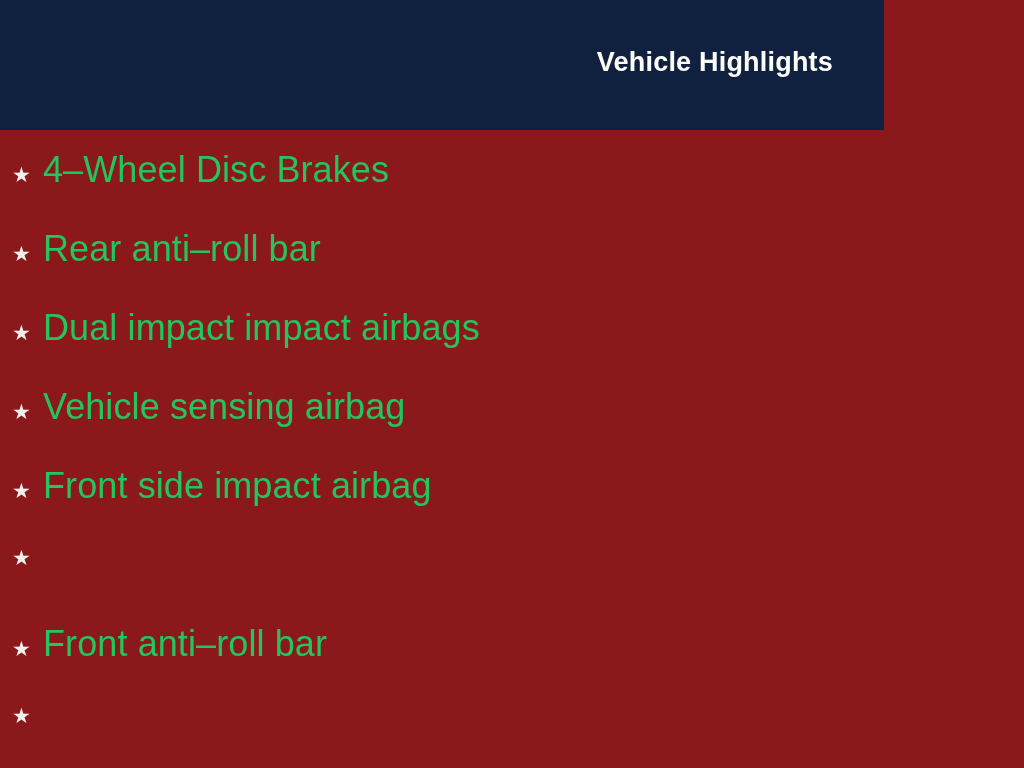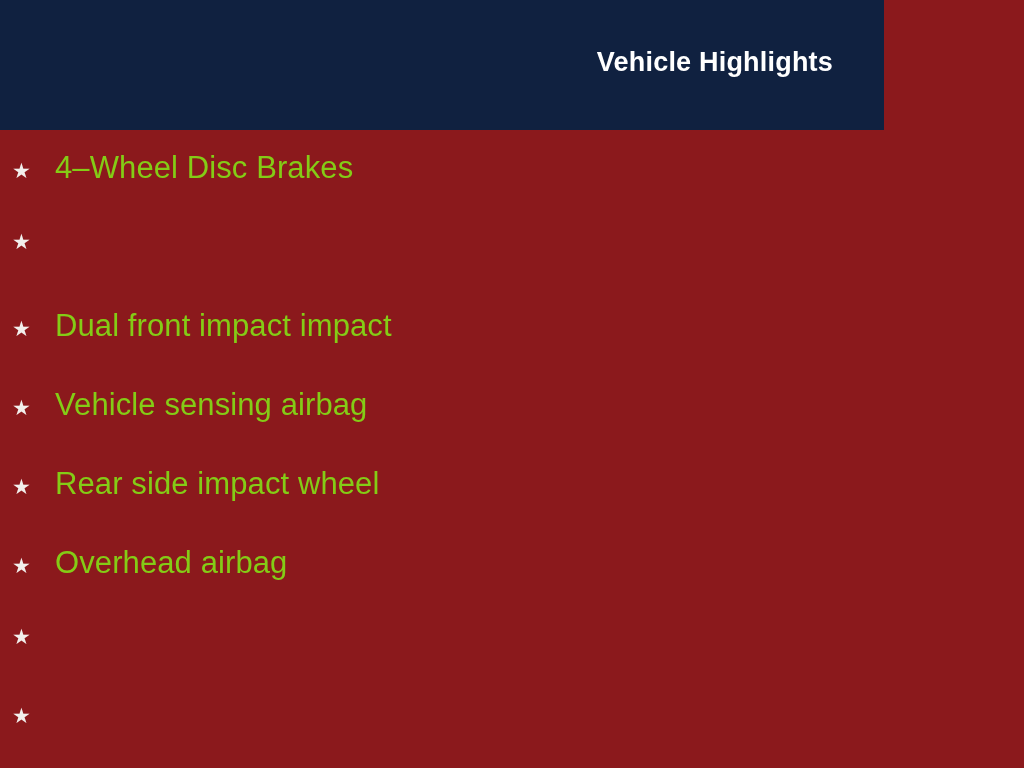--- a/index.html
+++ b/index.html
@@ -61,27 +61,26 @@
   }
   .bullet-star {
     flex: 0 0 auto;
     width: 31px;
     color: #f2efec;
     font-size: 21px;
     line-height: 1;
     text-align: left;
   }
   .bullet-text {
-    color: #84cc16;
-    font-size: 31px;
+    color: #22c55e;
+    font-size: 36px;
     line-height: 1;
     font-weight: 400;
     white-space: nowrap;
     letter-spacing: 0.1px;
-    margin-left: 12px;
   }
 </style>
 </head>
 <body>
 
 <div class="slide">
 
   <div class="header-bar">
     <div class="header-title">Vehicle Highlights</div>
   </div>
@@ -89,44 +88,45 @@
   <div class="content">
     <ul class="bullet-list">
 
       <li class="bullet-item">
         <span class="bullet-star">★</span>
         <span class="bullet-text">4–Wheel Disc Brakes</span>
       </li>
 
       <li class="bullet-item">
         <span class="bullet-star">★</span>
+        <span class="bullet-text">Rear anti–roll bar</span>
       </li>
 
       <li class="bullet-item">
         <span class="bullet-star">★</span>
-        <span class="bullet-text">Dual front impact impact</span>
+        <span class="bullet-text">Dual impact impact airbags</span>
       </li>
 
       <li class="bullet-item">
         <span class="bullet-star">★</span>
         <span class="bullet-text">Vehicle sensing airbag</span>
       </li>
 
       <li class="bullet-item">
         <span class="bullet-star">★</span>
-        <span class="bullet-text">Rear side impact wheel</span>
+        <span class="bullet-text">Front side impact airbag</span>
       </li>
 
       <li class="bullet-item">
         <span class="bullet-star">★</span>
-        <span class="bullet-text">Overhead airbag</span>
       </li>
 
       <li class="bullet-item">
         <span class="bullet-star">★</span>
+        <span class="bullet-text">Front anti–roll bar</span>
       </li>
 
       <li class="bullet-item">
         <span class="bullet-star">★</span>
       </li>
 
     </ul>
   </div>
 
 </div>

